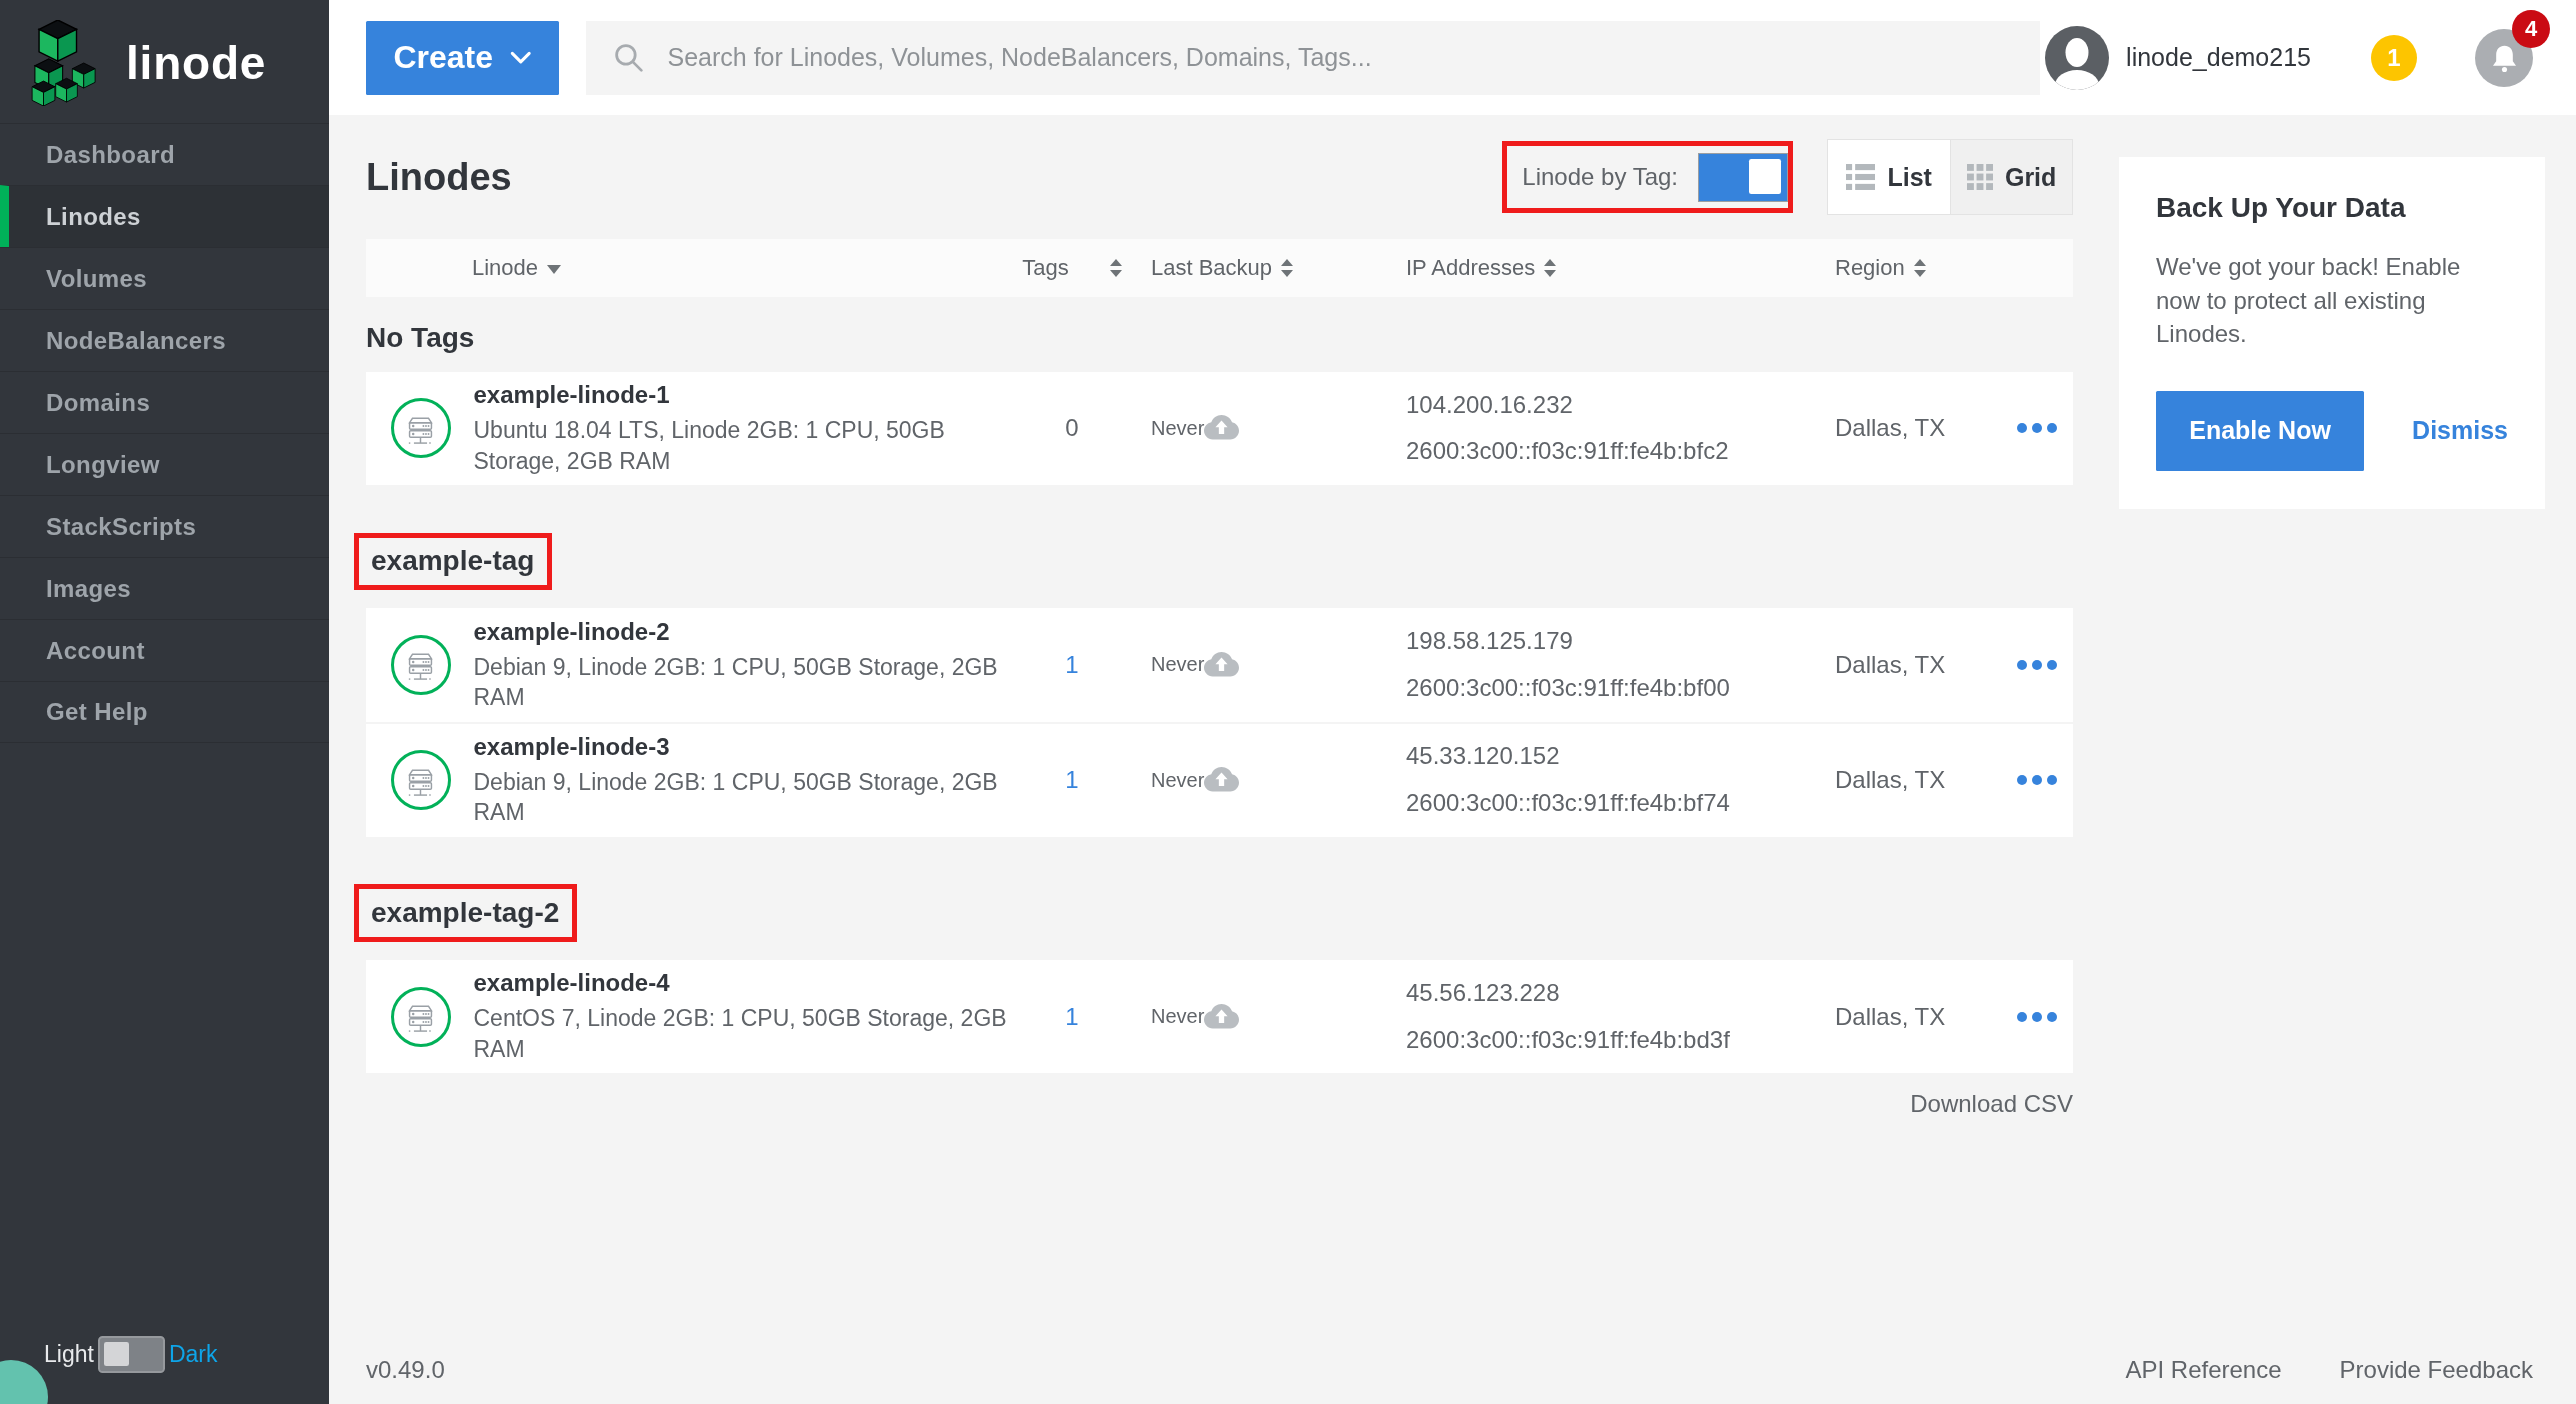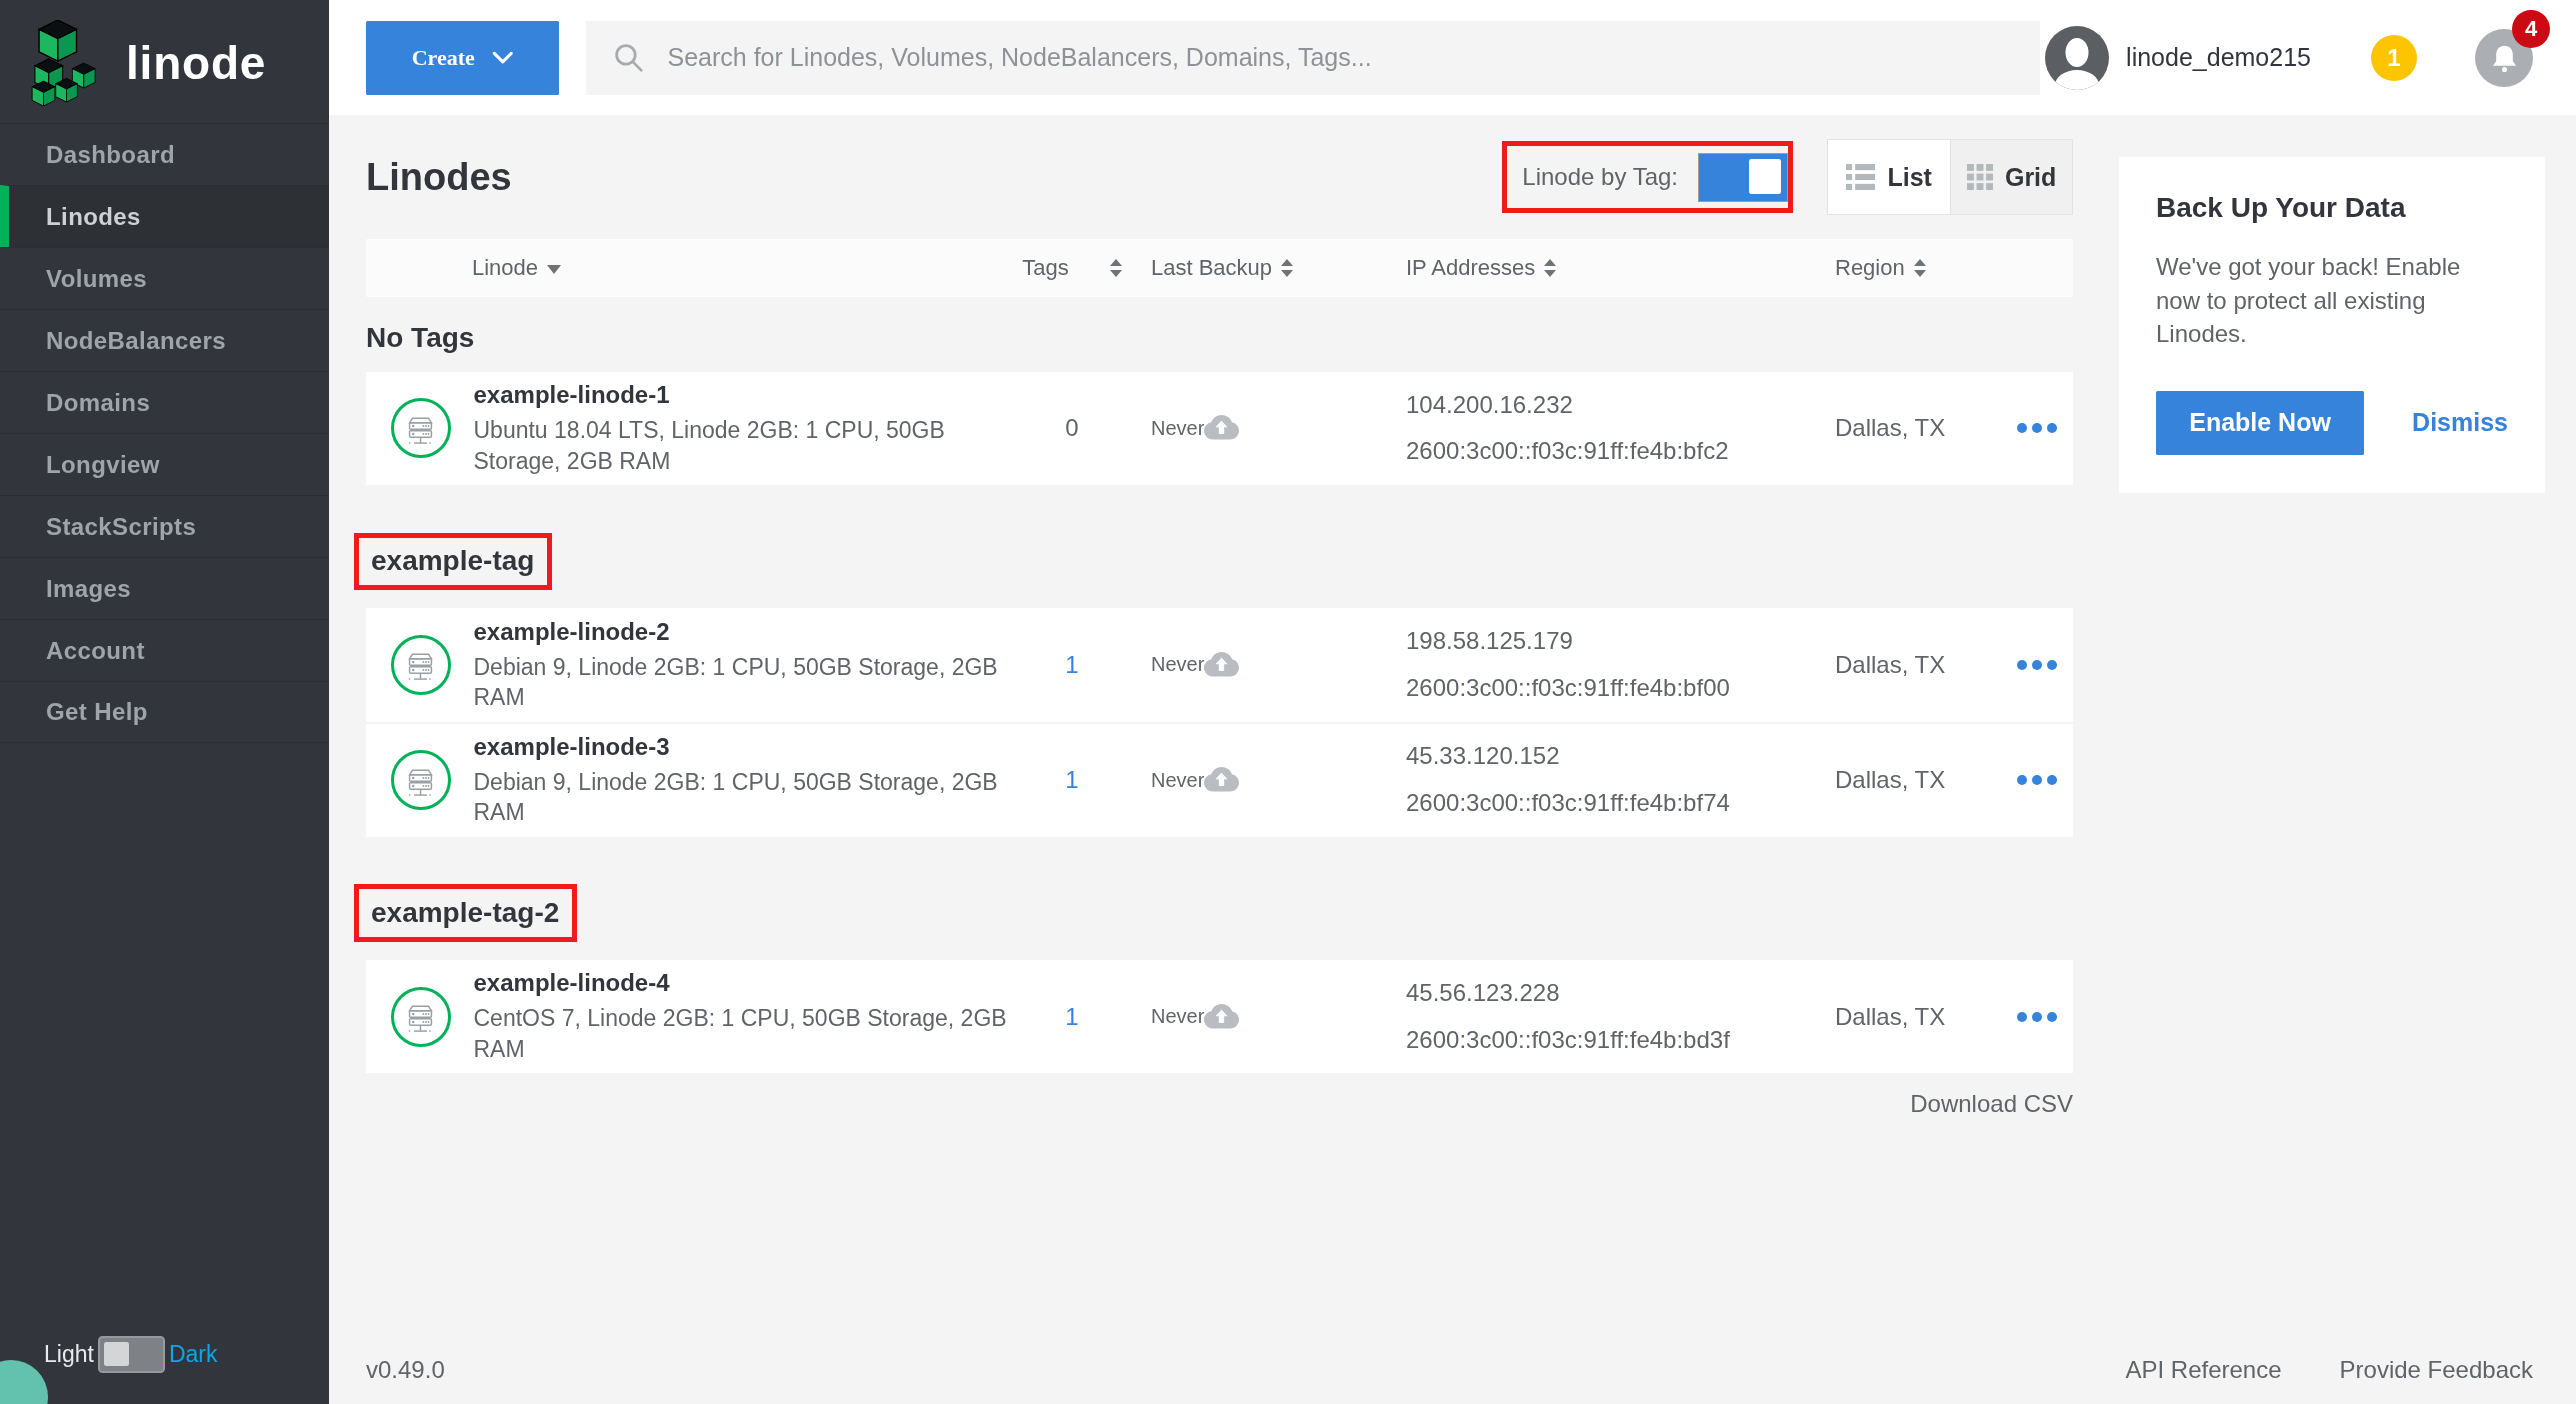--- a/index.html
+++ b/index.html
@@ -35,21 +35,21 @@
   .tt-knob { position:absolute; left:4.6px; top:3.8px; width:24.5px; height:24.5px; background:#d4d5d7; border-radius:2.3px; }
   .corner-bubble { position:absolute; left:-26px; bottom:-29px; width:74px; height:74px; border-radius:50%; background:#63c2ae; }
 
   
   .topbar {
     position:absolute; left:329px; top:0; right:0; height:115px; background:#fff;
     display:flex; align-items:center; padding:0 43px 0 37px; z-index:20;
   }
   .create-btn {
     width:193px; height:74px; background:#3683dc; color:#fff; border:none; border-radius:1.5px;
-    font-size:22px; font-weight:600; font-family:Liberation Serif, serif; display:flex; align-items:center;
+    font-size:32px; font-weight:600; font-family:Liberation Sans, sans-serif; display:flex; align-items:center;
     justify-content:center; gap:17px; cursor:pointer; flex:none;
   }
   .searchbar {
     margin-left:27px; width:1454px; height:74px; background:#f4f4f4; display:flex;
     align-items:center; padding:0 26px; gap:21.5px; flex:none;
   }
   .searchbar input {
     flex:1; border:none; background:transparent; outline:none; font-family:inherit;
     font-size:25px; color:#32363c;
   }
@@ -142,21 +142,21 @@
   .download-csv { display:block; text-align:right; margin-top:17px; font-size:24px; color:#606469; cursor:pointer; text-decoration:none; }
 
   
   .backup-panel {
     position:absolute; right:31px; top:42px; width:426px; background:#fff; padding:35px 37px 38px;
   }
   .bp-title { font-size:28px; font-weight:700; color:#32363c; }
   .bp-body { margin-top:26px; font-size:24px; color:#606469; line-height:1.4; }
   .bp-actions { margin-top:40px; display:flex; align-items:center; }
   .bp-enable {
-    width:216px; height:64px; background:#3683dc; color:#fff; border:none; border-radius:1.5px;
+    width:216px; height:80px; background:#3683dc; color:#fff; border:none; border-radius:1.5px;
     font-size:25px; font-weight:600; font-family:inherit; cursor:pointer;
   }
   .bp-dismiss { margin-left:48px; background:none; border:none; color:#3683dc; font-size:25px; font-weight:600; font-family:inherit; cursor:pointer; }
 
   
   .page-footer {
     position:absolute; left:37px; right:43px; bottom:21.5px; display:flex; align-items:center;
     font-size:24px; color:#606469;gap:47px;
   }
   .footer-links { margin-left:auto; display:flex; gap:58px; }

